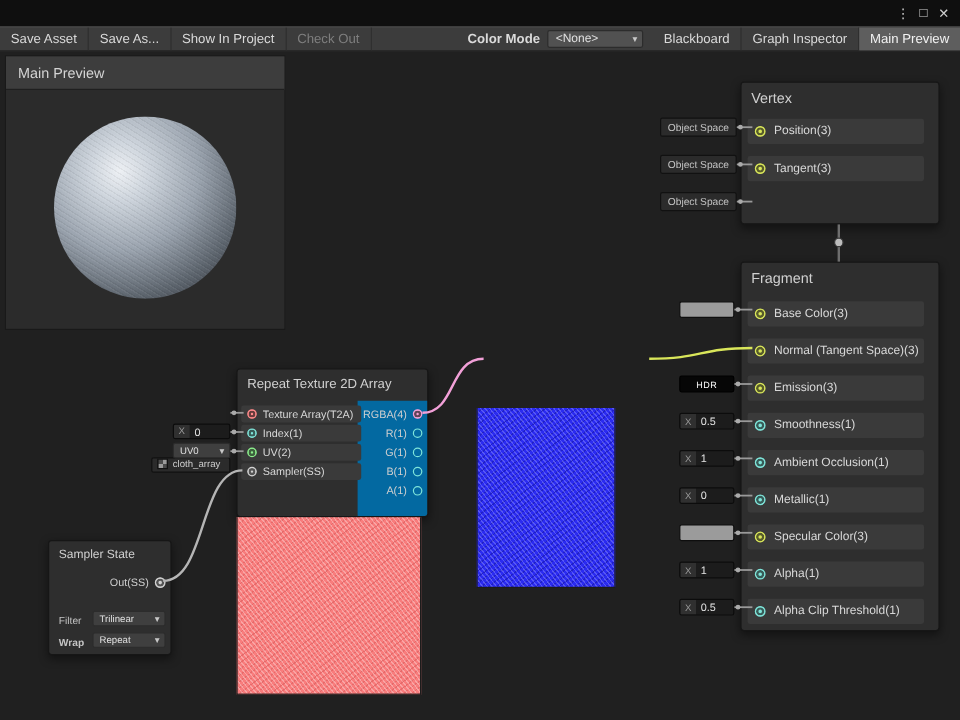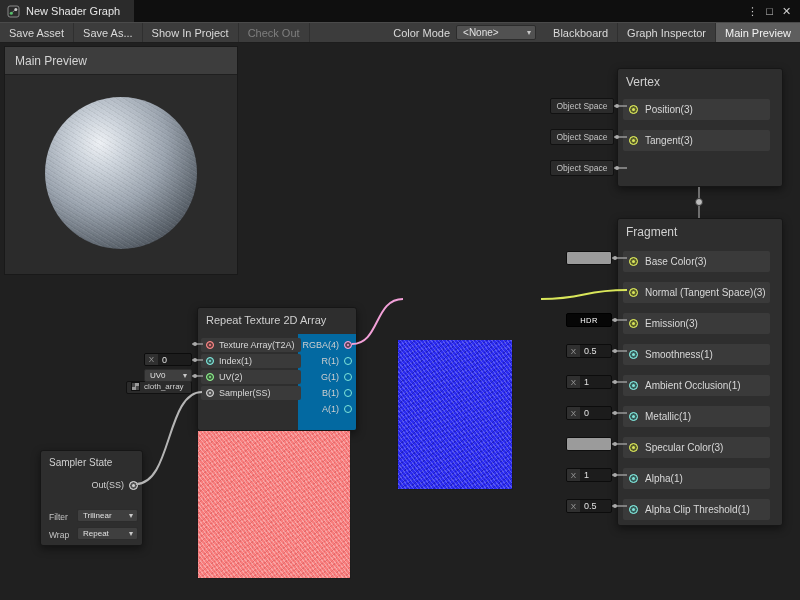--- a/index.html
+++ b/index.html
@@ -10,21 +10,21 @@
   .titlebar { position:absolute; top:0; left:0; width:800px; height:22px; background:#0f0f0f; display:flex; align-items:stretch; z-index:100; }
   .tab { display:flex; align-items:center; gap:6px; background:#2b2b2b; padding:0 14px 0 7px; font-size:11px; color:#e6e6e6; }
   .win-controls { margin-left:auto; display:flex; align-items:center; padding-right:5px; color:#cfcfcf; }
   .win-btn { width:17px; height:22px; display:flex; align-items:center; justify-content:center; font-size:11px; }
 
   
   .toolbar { position:absolute; top:22px; left:0; width:800px; height:21px; background:#3c3c3c; border-top:1px solid #4a4a4a; border-bottom:1px solid #1d1d1d; display:flex; align-items:stretch; font-size:11px; color:#dadada; z-index:100; }
   .tb-btn { display:flex; align-items:center; padding:0 9px; border-right:1px solid #2f2f2f; white-space:nowrap; }
   .tb-btn.disabled { color:#7e7e7e; }
   .tb-btn.active { background:#5e5e5e; color:#f2f2f2; border-right:none; }
-  .tb-label { display:flex; align-items:center; padding:0 6px 0 10px; white-space:nowrap; }
+  .tb-label { display:flex; align-items:center; padding:0 6px 0 10px; white-space:nowrap;font-weight:bold; }
   .spacer { margin-left:auto; }
   .dd { position:relative; display:flex; align-items:center; background:#515151; border:1px solid #2c2c2c; border-radius:2px; padding:0 16px 0 6px; font-size:10px; color:#e0e0e0; white-space:nowrap; overflow:hidden; }
   .dd::after { content:"▾"; position:absolute; right:4px; font-size:8px; color:#c8c8c8; }
   .dd.tb { width:80px; height:15px; align-self:center; margin-right:8px; }
   .dd-sm { height:13px; font-size:8px; padding:0 12px 0 5px; background:#3f3f3f; }
 
   
   .graph { position:absolute; inset:0; }
   .node { position:absolute; background:#2e2e2e; border:1px solid #161616; border-radius:3px; box-shadow:0 3px 8px rgba(0,0,0,.45); }
   .node-title { font-size:12px; color:#d0d0d0; padding:6px 8px; white-space:nowrap; }
@@ -88,29 +88,20 @@
   .ss-out { position:absolute; right:4px; top:26px; height:16px; display:flex; align-items:center; gap:5px; font-size:9px; color:#cfcfcf; }
   .ss-label { position:absolute; left:8px; font-size:8.5px; color:#c4c4c4; }
   .ss-dd { position:absolute; left:36px; width:61px; }
 
   .wires { position:absolute; inset:0; z-index:70; pointer-events:none; }
 </style>
 </head>
 <body>
 
 <div class="titlebar">
-  <div class="tab">
-    <svg width="13" height="13" viewBox="0 0 13 13">
-      <rect x="1" y="1" width="11" height="11" rx="2" fill="none" stroke="#8a8a8a"></rect>
-      <path d="M4.5 8 L8.5 4.7" stroke="#777" stroke-width="1"></path>
-      <circle cx="4.3" cy="8.2" r="1.5" fill="#55c06a"></circle>
-      <circle cx="8.8" cy="4.4" r="1.5" fill="#cfcfcf"></circle>
-    </svg>
-    <span>New Shader Graph</span>
-  </div>
   <div class="win-controls">
     <span class="win-btn">⋮</span>
     <span class="win-btn">□</span>
     <span class="win-btn">✕</span>
   </div>
 </div>
 
 <div class="toolbar">
   <div class="tb-btn">Save Asset</div>
   <div class="tb-btn">Save As...</div>
@@ -265,21 +256,21 @@
   <div class="preview-blue"></div>
 
   <div class="node" style="left:40px;top:450px;width:103px;height:96px;">
     <div class="node-title-sm">Sampler State</div>
     <div class="ss-out">
       <span>Out(SS)</span>
       <span class="port on p-ss"></span>
     </div>
     <div class="ss-label" style="top:61px;">Filter</div>
     <div class="dd dd-sm ss-dd" style="top:58px;">Trilinear</div>
-    <div class="ss-label" style="top:79px;">Wrap</div>
+    <div class="ss-label" style="top:79px;font-weight:bold;">Wrap</div>
     <div class="dd dd-sm ss-dd" style="top:76px;">Repeat</div>
   </div>
 
   <svg class="wires" width="800" height="600">
     <g stroke="#999" stroke-width="1.5">
       <path d="M614,106 H627"></path>
         <path d="M614,137 H627"></path>
         <path d="M614,168 H627"></path>
       <path d="M612,258 H627"></path>
         <path d="M612,320 H627"></path>

